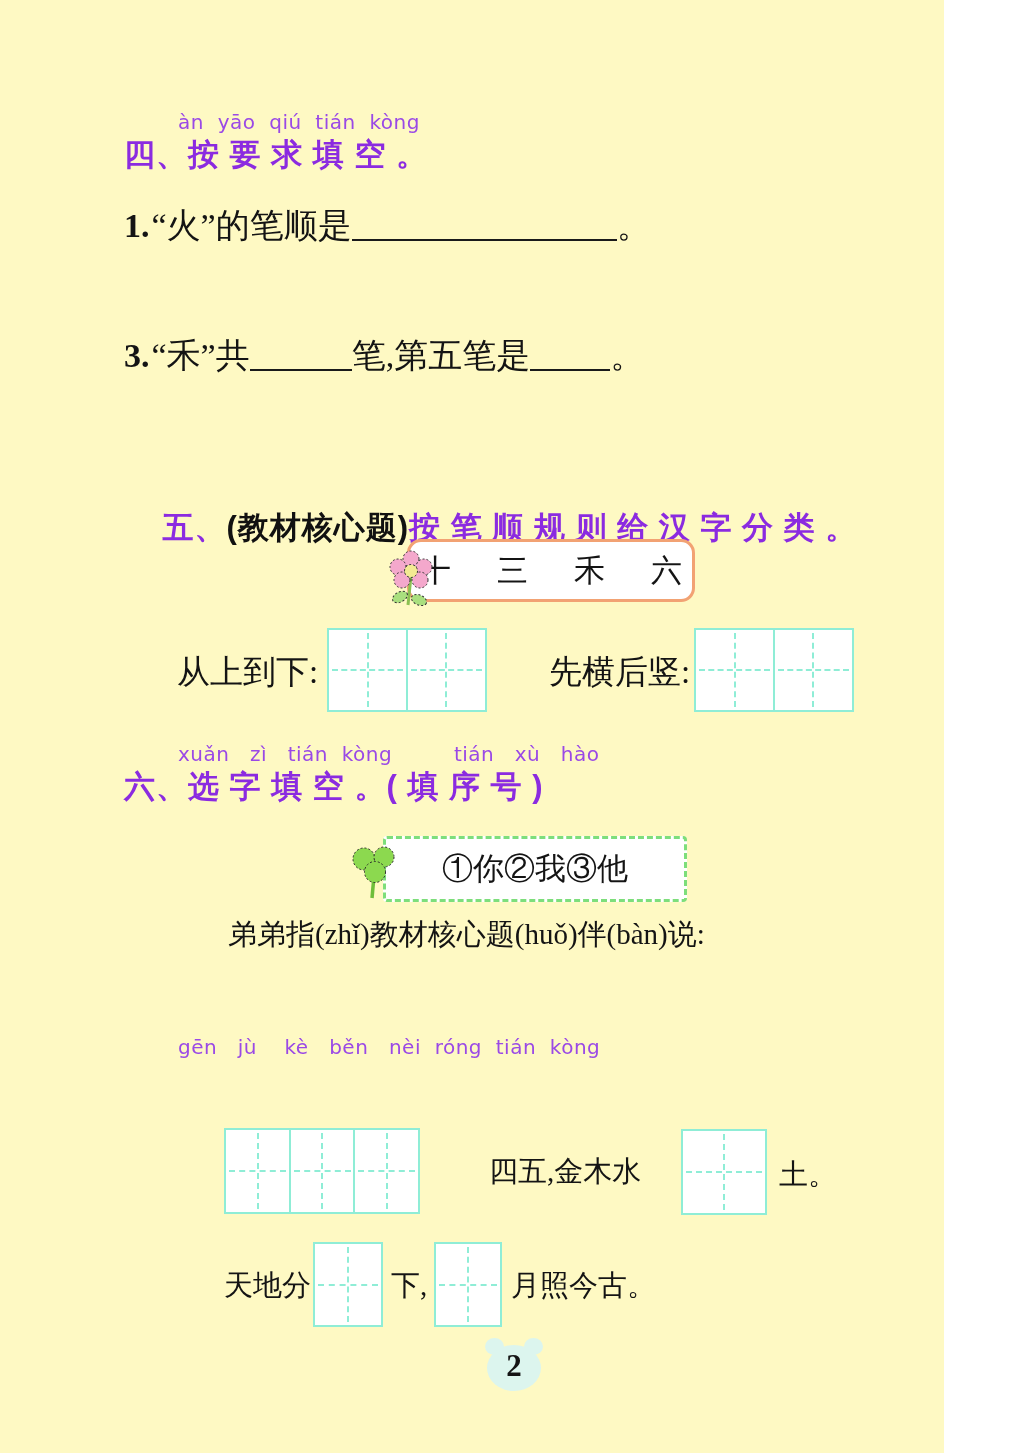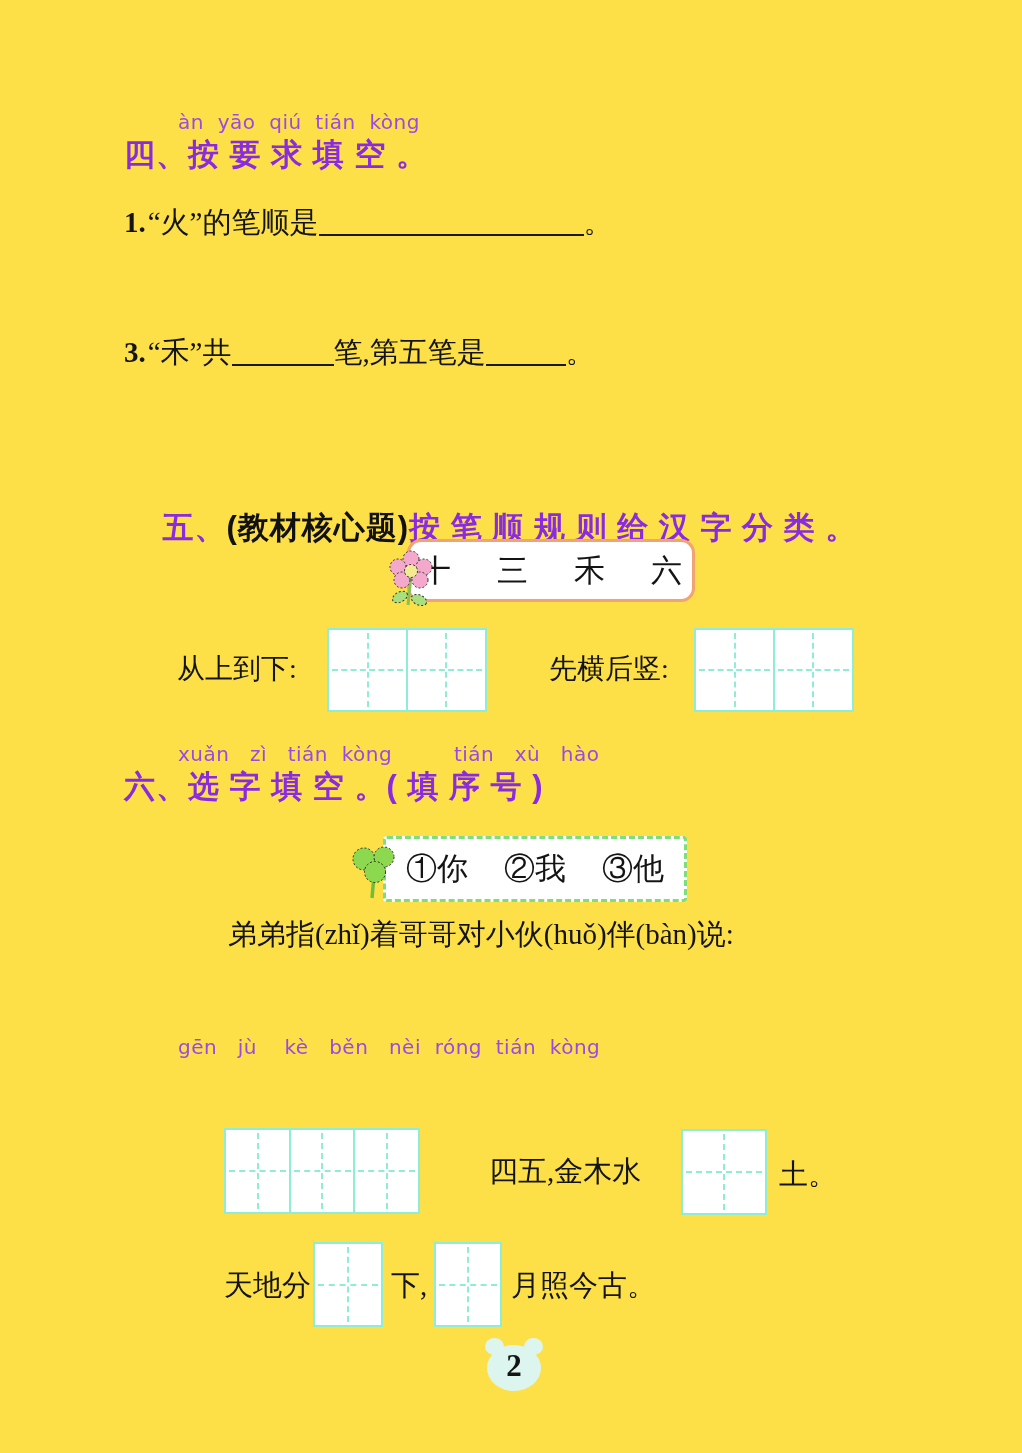--- a/index.html
+++ b/index.html
@@ -7,53 +7,53 @@
     --pinyin-purple:#9A49E6;
     --grid-teal:#8FEDD6;
     --box-orange:#F2A273;
     --box-green:#7DDE7B;
     --ink:#141414;
     --badge-mint:#DCF5EE;
   }
   *{margin:0;padding:0;box-sizing:border-box}
   html,body{background:#ffffff}
   body{font-family:"Liberation Serif","DejaVu Serif",serif;color:var(--ink)}
-  .page{position:relative;width:1022px;height:1453px;background:#fde047;overflow:hidden}
+  .page{position:relative;width:944px;height:1453px;background:#fef9c3;overflow:hidden}
 
   .abs{position:absolute}
 
   .pinyin{
     font-family:"DejaVu Sans","Liberation Sans",sans-serif;
     color:var(--pinyin-purple);
     font-size:20px;letter-spacing:0.5px;white-space:pre;
   }
   .sec-title{
     font-family:"Liberation Sans","DejaVu Sans",sans-serif;
     font-weight:bold;color:var(--header-purple);
     font-size:31px;letter-spacing:1px;white-space:pre;
   }
   .sec-title .black{color:#111}
 
-  .item{font-size:29px;white-space:nowrap}
+  .item{font-size:34px;white-space:nowrap}
   .item .num{font-weight:bold;font-family:"Liberation Serif",serif;margin-right:2px}
   .blank{display:inline-block;border-bottom:2px solid #1a1a1a;height:32px;vertical-align:-4px}
   .b265{width:265px}.b102{width:102px}.b80{width:80px}
 
   .charbox{
     border:3px solid var(--box-orange);border-radius:14px;
     display:flex;align-items:center;justify-content:center;gap:46px;
     font-size:31px;background:#fff;
   }
   .optbox{
     border:3px dashed var(--box-green);border-radius:4px;
-    display:flex;align-items:center;justify-content:center;gap:36px;
+    display:flex;align-items:center;justify-content:center;
     font-size:31px;background:#fff;
   }
 
-  .label{font-size:28px;white-space:nowrap}
+  .label{font-size:33px;white-space:nowrap}
   .bodytext{font-size:29px;white-space:pre}
 
   .tz{display:flex}
   .cell{position:relative;width:81px;height:84px;border:2.5px solid var(--grid-teal);background:#fff}
   .cell+.cell{margin-left:-2.5px}
   .cell::before{content:"";position:absolute;top:3px;bottom:3px;left:50%;margin-left:-1px;border-left:2px dashed var(--grid-teal)}
   .cell::after{content:"";position:absolute;left:3px;right:3px;top:50%;margin-top:-1px;border-top:2px dashed var(--grid-teal)}
   .cell.w67{width:67px;height:86px}
   .cell.w85{width:86px;height:86px}
   .cell.w70{width:70px;height:85px}
@@ -122,21 +122,21 @@
     <span>②我</span>
     <span>③他</span>
   </div>
   <svg class="abs" style="left:349px;top:842px" width="50" height="60" viewBox="0 0 50 60">
     <line x1="25" y1="34" x2="23" y2="56" stroke="#6DBE3B" stroke-width="3.5"></line>
     <circle cx="15" cy="17" r="11" fill="#8CD94F" stroke="#2a2a2a" stroke-width="1" stroke-dasharray="2,2"></circle>
     <circle cx="35" cy="15" r="10" fill="#8CD94F" stroke="#2a2a2a" stroke-width="1" stroke-dasharray="2,2"></circle>
     <circle cx="26" cy="30" r="10.5" fill="#8CD94F" stroke="#2a2a2a" stroke-width="1" stroke-dasharray="2,2"></circle>
   </svg>
 
-  <div class="abs bodytext" style="left:228px;top:915px">弟弟指(zhǐ)着哥哥对小伙(huǒ)伴(bàn)说:</div>
+  <div class="abs bodytext" style="left:228px;top:915px">弟弟指(zhǐ)教材核心题(huǒ)伴(bàn)说:</div>
 
   <div class="abs pinyin" style="left:178px;top:1035px">gēn   jù    kè   běn   nèi  róng  tián  kòng</div>
 
   <div class="abs tz" style="left:224px;top:1128px">
     <div class="cell w67"></div>
     <div class="cell w67"></div>
     <div class="cell w67"></div>
   </div>
   <div class="abs bodytext" style="left:489px;top:1152px">四五,金木水</div>
   <div class="abs tz" style="left:681px;top:1129px">

